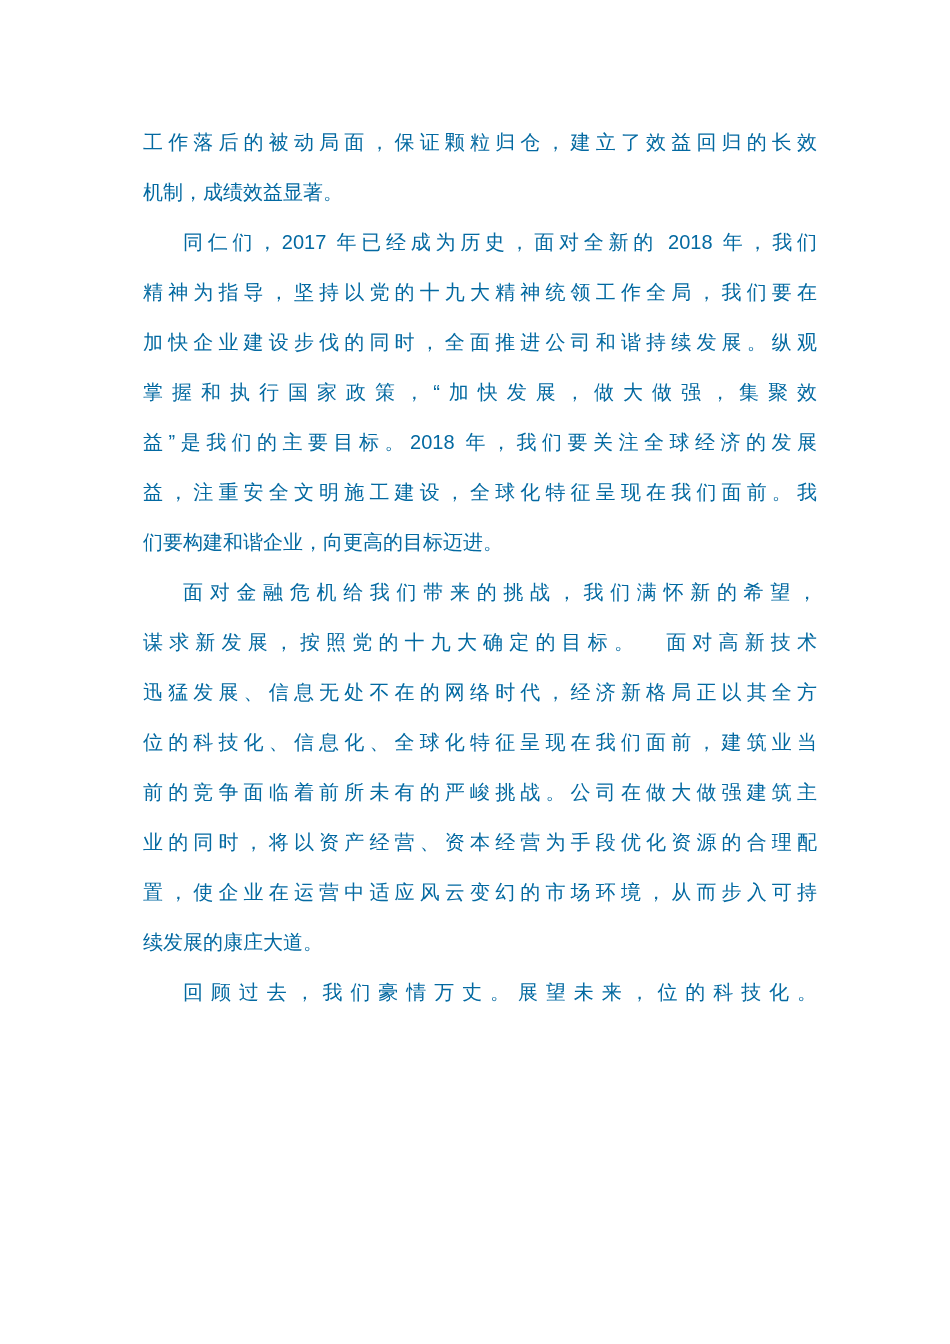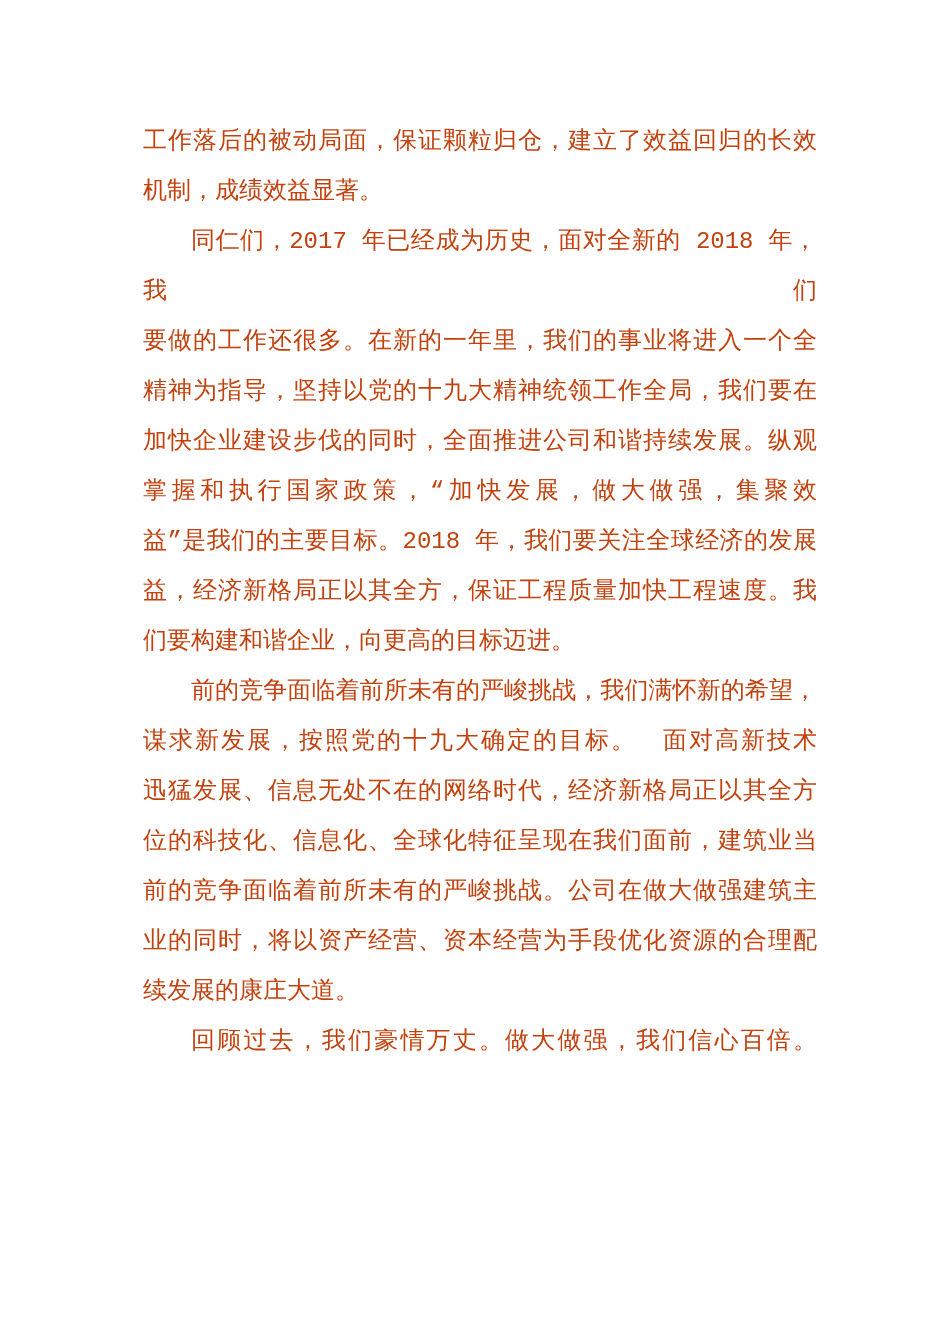--- a/index.html
+++ b/index.html
@@ -14,24 +14,24 @@
     width: 950px;
     height: 1344px;
     background: #ffffff;
     overflow: hidden;
   }
   .doc-content {
     position: absolute;
     left: 143px;
     top: 117px;
     width: 674px;
-    font-size: 24px;
+    font-size: 20px;
     line-height: 50px;
-    color: #c2410c;
-    font-family: Liberation Mono, monospace;
+    color: #0369a1;
+    font-family: Liberation Sans, sans-serif;
   }
   .paragraph { margin: 0; padding: 0; }
   .line {
     text-align: justify;
     margin: 0;
     padding: 0;
   }
   
   .line.full { text-align-last: justify; }
   
@@ -43,34 +43,34 @@
 <body>
 
 <div class="page">
   <div class="doc-content" id="doc-content">
       <div class="paragraph">
         <div class="line full">工作落后的被动局面，保证颗粒归仓，建立了效益回归的长效</div>
         <div class="line end">机制，成绩效益显著。</div>
       </div>
       <div class="paragraph">
         <div class="line full indent">同仁们，2017 年已经成为历史，面对全新的 2018 年，我们</div>
-        <div class="line full">要做的工作还很多。在新的一年里，我们的事业将进入一个全</div>
         <div class="line full">精神为指导，坚持以党的十九大精神统领工作全局，我们要在</div>
         <div class="line full">加快企业建设步伐的同时，全面推进公司和谐持续发展。纵观</div>
         <div class="line full">掌握和执行国家政策，“加快发展，做大做强，集聚效</div>
         <div class="line full">益”是我们的主要目标。2018 年，我们要关注全球经济的发展</div>
-        <div class="line full">益，经济新格局正以其全方，保证工程质量加快工程速度。我</div>
+        <div class="line full">益，注重安全文明施工建设，全球化特征呈现在我们面前。我</div>
         <div class="line end">们要构建和谐企业，向更高的目标迈进。</div>
       </div>
       <div class="paragraph">
-        <div class="line full indent">前的竞争面临着前所未有的严峻挑战，我们满怀新的希望，</div>
+        <div class="line full indent">面对金融危机给我们带来的挑战，我们满怀新的希望，</div>
         <div class="line full">谋求新发展，按照党的十九大确定的目标。　面对高新技术</div>
         <div class="line full">迅猛发展、信息无处不在的网络时代，经济新格局正以其全方</div>
         <div class="line full">位的科技化、信息化、全球化特征呈现在我们面前，建筑业当</div>
         <div class="line full">前的竞争面临着前所未有的严峻挑战。公司在做大做强建筑主</div>
         <div class="line full">业的同时，将以资产经营、资本经营为手段优化资源的合理配</div>
+        <div class="line full">置，使企业在运营中适应风云变幻的市场环境，从而步入可持</div>
         <div class="line end">续发展的康庄大道。</div>
       </div>
       <div class="paragraph">
-        <div class="line full indent">回顾过去，我们豪情万丈。做大做强，我们信心百倍。</div>
+        <div class="line full indent">回顾过去，我们豪情万丈。展望未来，位的科技化。</div>
       </div>
     </div>
 </div>
 
 </body></html>

